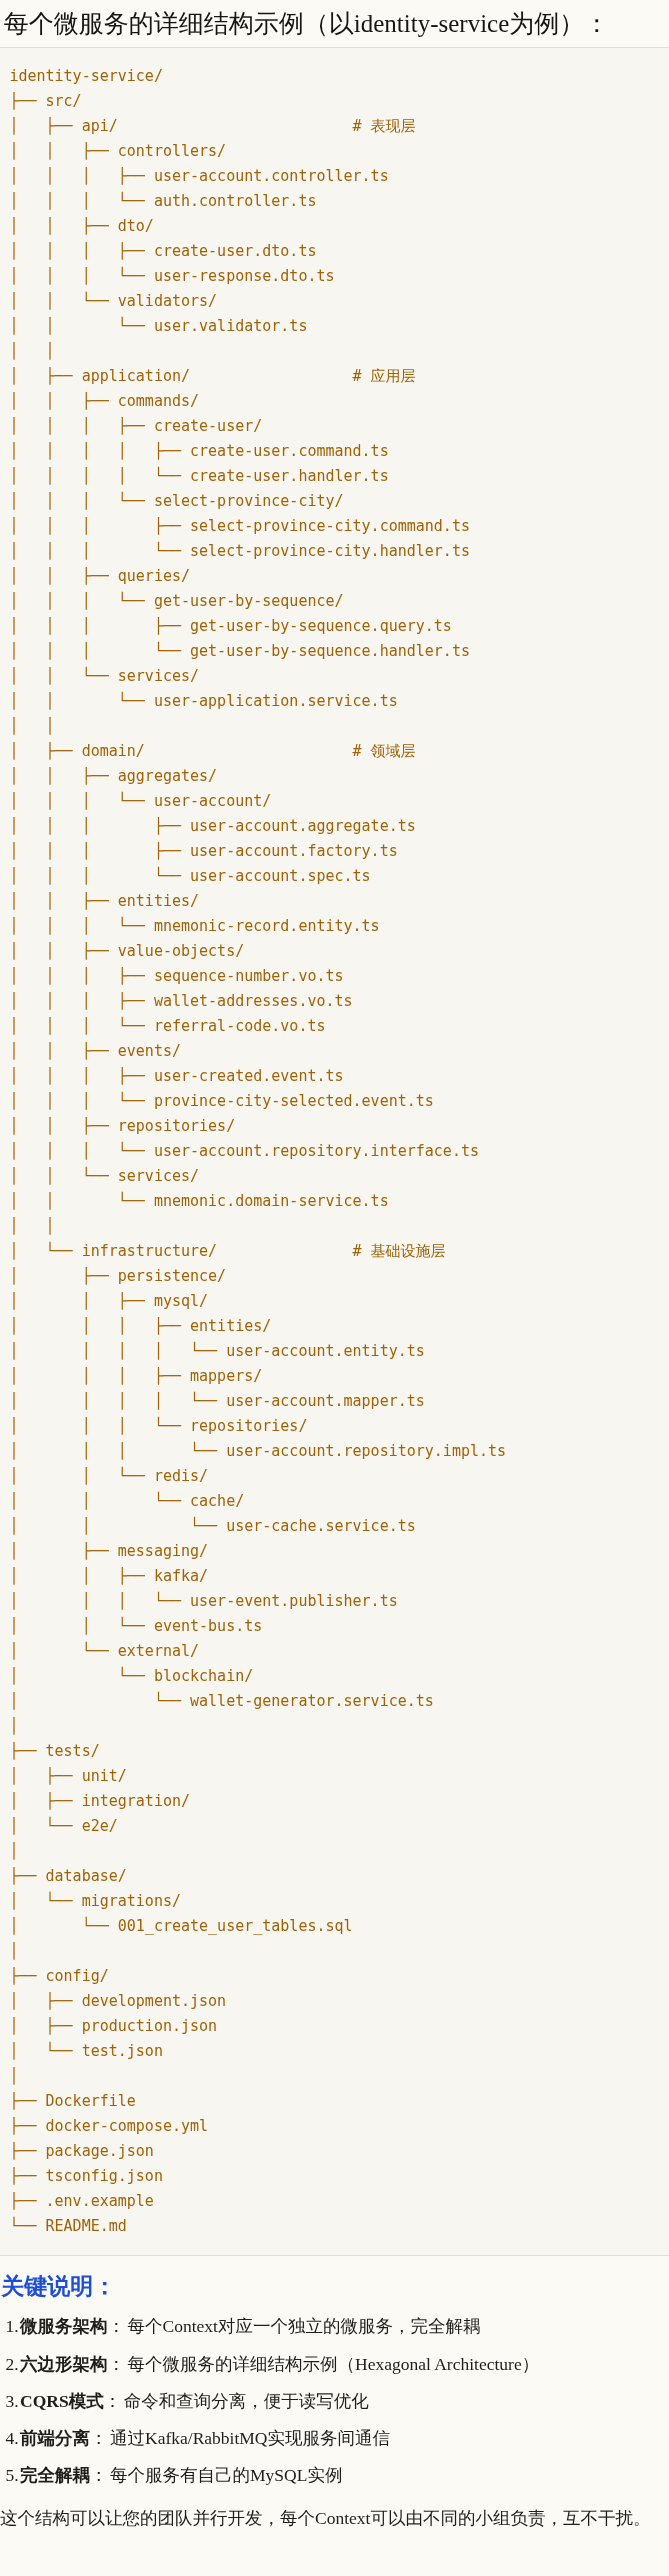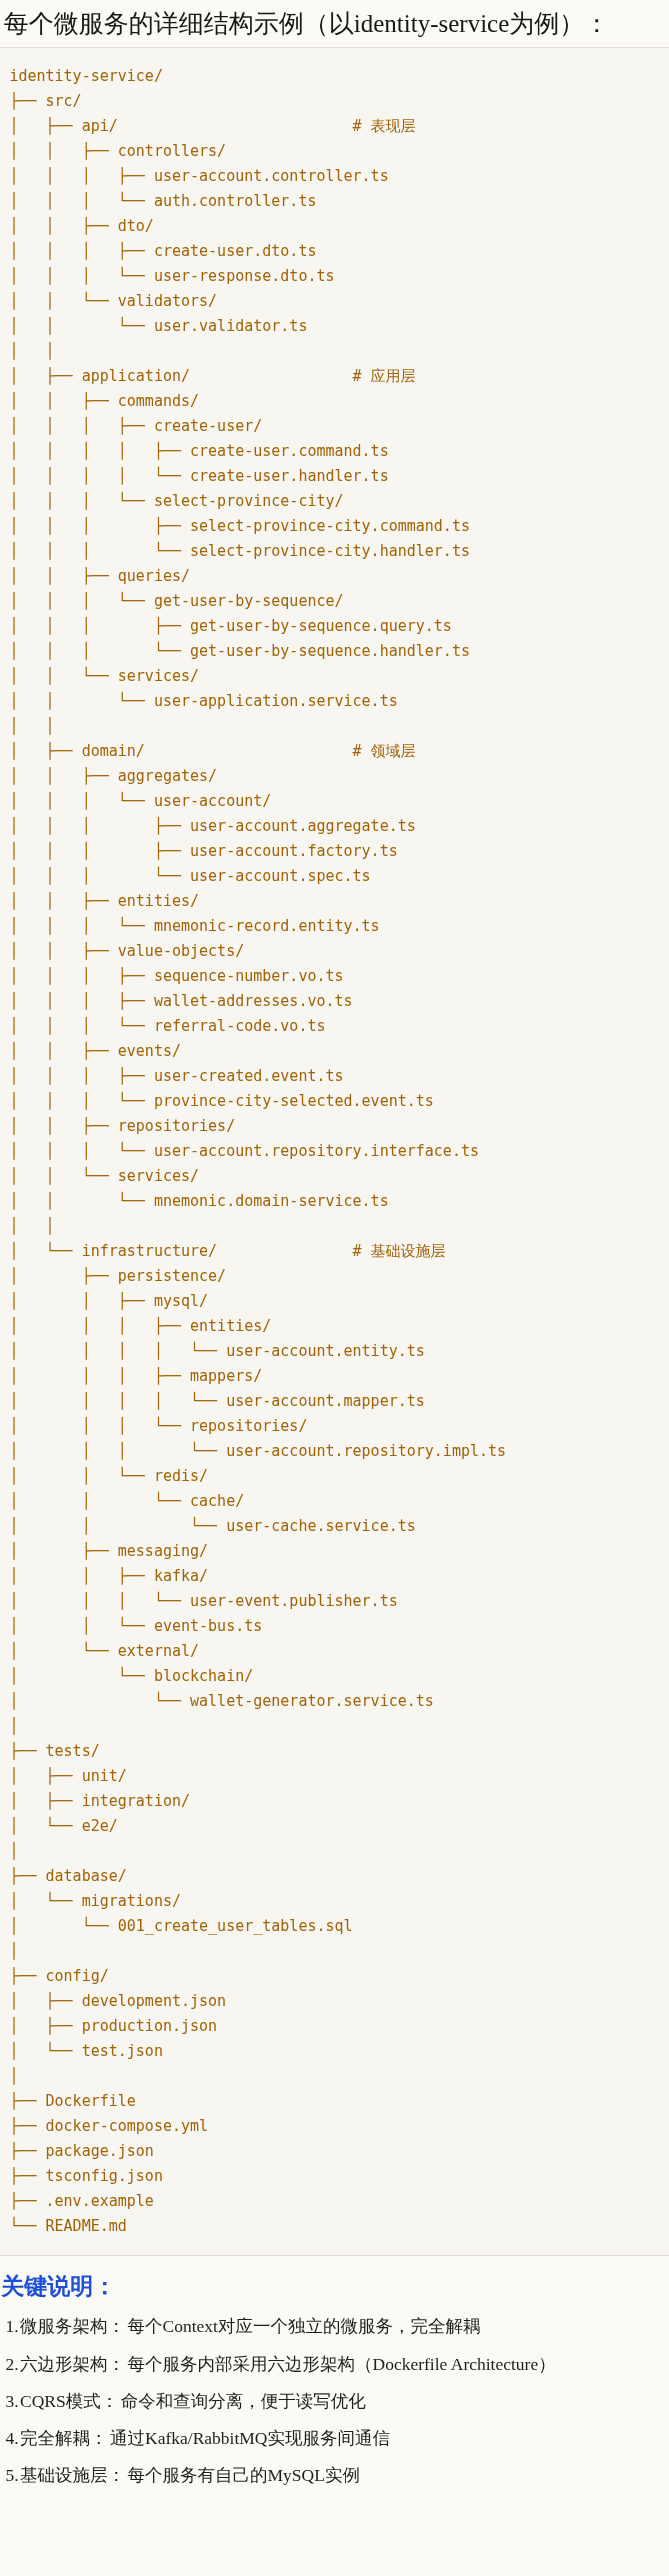--- a/index.html
+++ b/index.html
@@ -55,21 +55,21 @@
     font-size: 17.5px;
     line-height: 21px;
     margin: 0 0 16.3px 0;
     font-weight: 400;
   }
   .item-number {
     font-weight: 400;
     padding-right: 1.3px;
   }
   .item-term {
-    font-weight: 400;
+    font-weight: 700;
   }
   .item-separator {
     font-weight: 400;
     padding-right: 2.5px;
   }
   .closing-paragraph {
     margin: 21px 0 0 0;
     font-size: 17.5px;
     line-height: 22.5px;
   }
@@ -165,20 +165,21 @@
 ├── package.json
 ├── tsconfig.json
 ├── .env.example
 └── README.md</pre>
 
 <section class="notes">
   <h2 class="notes-heading">关键说明：</h2>
 
   <ol class="key-notes-list">
     <li><span class="item-number">1.</span><span class="item-term">微服务架构</span><span class="item-separator">：</span><span>每个Context对应一个独立的微服务，完全解耦</span></li>
-    <li><span class="item-number">2.</span><span class="item-term">六边形架构</span><span class="item-separator">：</span><span>每个服务内部采用六边形架构（Dockerfile Architecture）</span></li>
+    <li><span class="item-number">2.</span><span class="item-term">六边形架构</span><span class="item-separator">：</span><span>每个微服务的详细结构示例（Hexagonal Architecture）</span></li>
     <li><span class="item-number">3.</span><span class="item-term">CQRS模式</span><span class="item-separator">：</span><span>命令和查询分离，便于读写优化</span></li>
-    <li><span class="item-number">4.</span><span class="item-term">完全解耦</span><span class="item-separator">：</span><span>通过Kafka/RabbitMQ实现服务间通信</span></li>
-    <li><span class="item-number">5.</span><span class="item-term">基础设施层</span><span class="item-separator">：</span><span>每个服务有自己的MySQL实例</span></li>
+    <li><span class="item-number">4.</span><span class="item-term">前端分离</span><span class="item-separator">：</span><span>通过Kafka/RabbitMQ实现服务间通信</span></li>
+    <li><span class="item-number">5.</span><span class="item-term">完全解耦</span><span class="item-separator">：</span><span>每个服务有自己的MySQL实例</span></li>
   </ol>
 
+  <p class="closing-paragraph">这个结构可以让您的团队并行开发，每个Context可以由不同的小组负责，互不干扰。</p>
 </section>
 
 
 </body></html>

